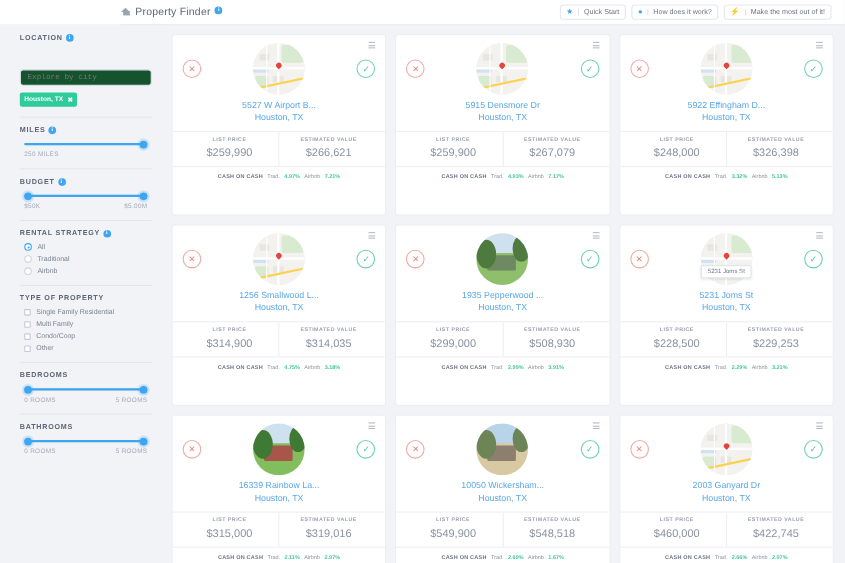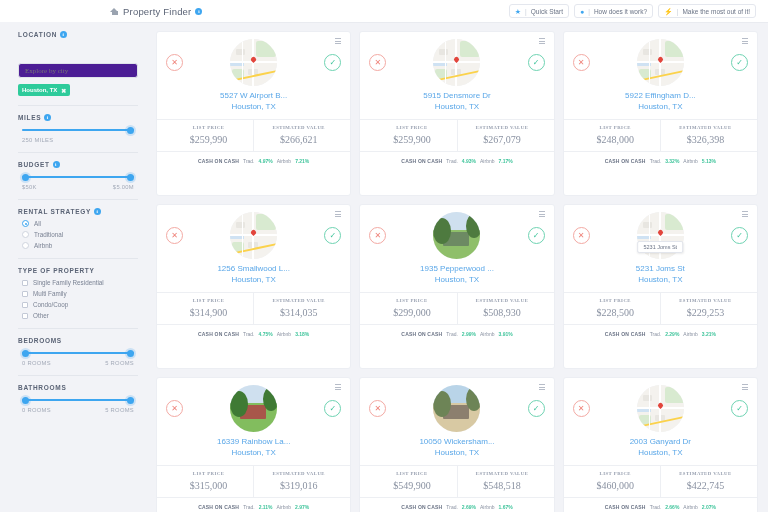--- a/index.html
+++ b/index.html
@@ -10,21 +10,21 @@
     overflow: hidden;
     color: #4a5568;
   }
   .app { display: flex; flex-direction: column; width: 768px; height: 512px; }
 
   
   .header {
     height: 22px; background: #ffffff; display: flex; align-items: center;
     padding: 0 12px 0 110px; flex: 0 0 22px;
   }
-  .hdr-left { display: flex; align-items: center; gap: 4px; }
+  .hdr-left { display: flex; align-items: flex-start; gap: 4px; }
   .home-icon { width: 9px; height: 9px; position: relative; display:inline-block; }
   .home-icon::before {
     content: ""; position: absolute; left: 0; top: 1px;
     border-left: 4.5px solid transparent; border-right: 4.5px solid transparent;
     border-bottom: 4px solid #9aa3b0;
   }
   .home-icon::after {
     content: ""; position: absolute; left: 1.5px; top: 4.5px;
     width: 6px; height: 4px; background: #9aa3b0;
   }
@@ -52,22 +52,22 @@
     width: 152px; flex: 0 0 152px; background: #f2f3f7;
     padding: 8px 14px 0 18px; overflow: hidden;
   }
   .filter-label {
     font-size: 6.5px; font-weight: bold; color: #5b6476;
     letter-spacing: .7px; display: flex; align-items: center; gap: 3px;
     margin-bottom: 5px;
   }
   .city-input {
     width: 100%; height: 15px; border: 1px solid #e0e3ea; border-radius: 3px;
-    background: #4c1d95; font-size: 7px; color: #aab1bf; padding: 0 6px;
-    font-family: Liberation Serif, serif;
+    background: #14532d; font-size: 7px; color: #aab1bf; padding: 0 6px;
+    font-family: Liberation Mono, monospace;
     margin-top: 20px;
   }
   .chip {
     display: inline-flex; align-items: center; gap: 4px; margin-top: 6px;
     background: #2ecb9b; color: #fff; border-radius: 2px;
     font-size: 6px; padding: 2.5px 4px; font-weight: bold;
   }
   .chip .x { font-size: 6px; opacity: .95; }
   .divider { height: 1px; background: #e3e6ec; margin: 9px 0 8px; }
 
@@ -123,21 +123,21 @@
   .menu-icon { position: absolute; right: 2px; top: 0px; display:flex; flex-direction:column; gap:1.5px; }
   .menu-icon i { display:block; width: 6px; height: 1px; background: #b6bcc8; }
 
   .addr {
     text-align: center; margin-top: 4px; font-size: 8px; color: #5aa7e8;
     line-height: 11px; white-space: nowrap; overflow: hidden; text-overflow: ellipsis;
   }
   .city { text-align: center; font-size: 8px; color: #5aa7e8; line-height: 11px; }
 
   .price-sep { height: 1px; background: #edeff3; margin: 7px -7px 0; }
-  .prices { display: flex; font-family: Liberation Serif, serif; }
+  .prices { display: flex; }
   .price-col { flex: 1; text-align: center; padding: 5px 0 6px; }
   .price-col + .price-col { border-left: 1px solid #edeff3; }
   .price-cap { font-size: 4.8px; color: #98a0b0; letter-spacing: .45px; font-weight: bold; }
   .price-val { font-size: 10px; color: #8a92a2; margin-top: 4px; }
 
   .coc-sep { height: 1px; background: #edeff3; margin: 0 -7px; }
   .coc {
     display: flex; align-items: center; justify-content: center;
     gap: 4px; padding-top: 6px; font-size: 5px; white-space: nowrap;
   }

